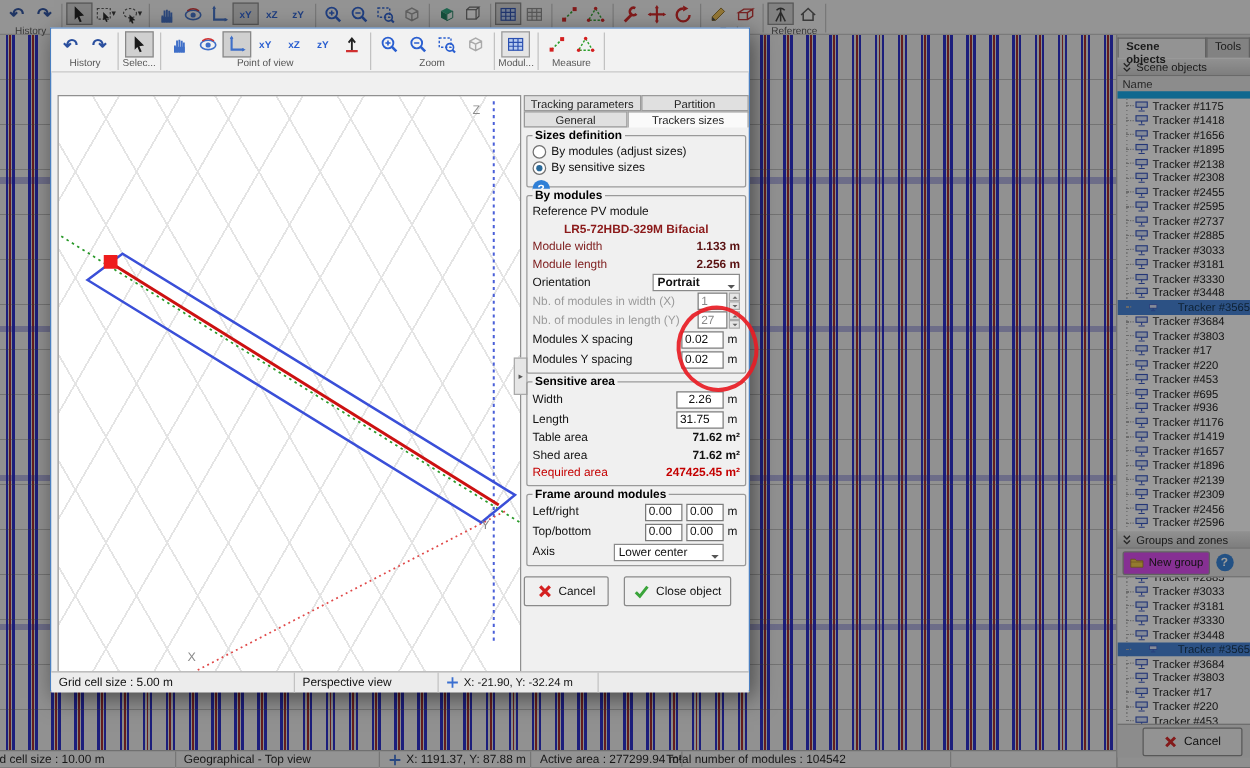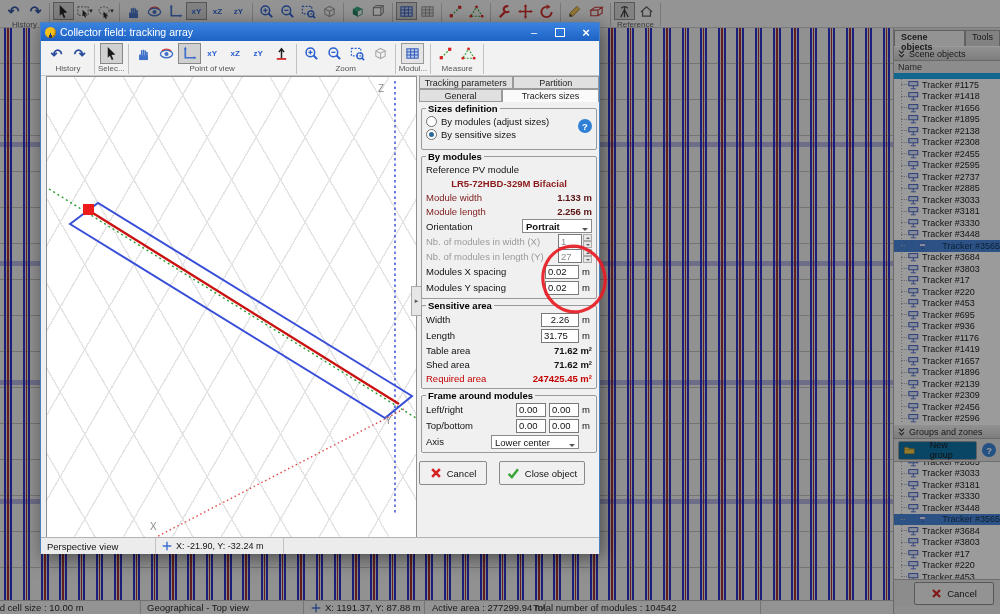--- a/index.html
+++ b/index.html
@@ -46,22 +46,22 @@
   #scenelist{height:345px;}
   #grouplist{height:117px;margin-top:0;}
   #grouplist .trow:first-child{margin-top:-6px;}
   .trow{height:11.5px;display:flex;align-items:center;padding-left:7px;white-space:nowrap;}
   .trow .dash{width:6px;border-top:1px dotted #aaa;margin-right:1px;}
   .trow .tlabel{font-size:9px;color:#111;margin-left:3px;}
   .trow.sel{background:#3e7fd6;gap:13px;}
   .trow.sel .tlabel{color:#0a2a4a;}
   .ngrow{height:22px;background:#e2e2e2;border-bottom:1px solid #b0b0b0;display:flex;
     align-items:center;gap:5px;padding:0 4px;}
-  .ngbtn{height:17px;display:flex;align-items:center;gap:14px;border:1px solid #9a9a9a;
-    background:#0369a1;border-radius:2px;font-size:9px;padding:0 4px;color:#111;}
+  .ngbtn{height:17px;display:flex;align-items:center;gap:3px;border:1px solid #9a9a9a;
+    background:#d946ef;border-radius:2px;font-size:9px;padding:0 4px;color:#111;}
   .helpq{width:14px;height:14px;border-radius:50%;background:#2f7fd6;color:#fff;font-weight:bold;
     font-size:9.5px;display:flex;align-items:center;justify-content:center;}
   .scx{height:26px;border-top:1px solid #b0b0b0;background:#e4e4e4;display:flex;
     align-items:center;justify-content:flex-end;padding-right:6px;}
   .btn{display:flex;align-items:center;justify-content:center;gap:5px;background:#f0f0f0;
     border:1px solid #8a8a8a;border-radius:2px;font-size:9.5px;color:#111;}
   
   #dim{position:absolute;inset:0;background:rgba(18,18,18,0.42);z-index:5;}
   
   #dialog{position:absolute;left:40px;top:22px;width:560px;height:531px;z-index:10;
@@ -714,31 +714,20 @@
     <i class="msep" style="left:140px;"></i>
       <i class="msep" style="left:303px;"></i>
     <i class="msep" style="left:424px;"></i>
       <i class="msep" style="left:545px;"></i>
     <i class="msep" style="left:760px;"></i>
   </div>
 
   <div id="dim"></div>
 
   <div id="dialog">
-    <div class="dtitle">
-      <span class="appicon"></span>
-      <span>Collector field: tracking array</span>
-      <span class="wbtns">
-        <span class="wbtn">–</span>
-        <span class="wbtn">
-            <span class="mx"></span>
-          </span>
-        <span class="wbtn" style="font-weight:bold;font-size:13px;">×</span>
-      </span>
-    </div>
 
     <div class="dtoolbar">
       <div class="dtg">
         <div style="display:flex;">
           <span class="dib">
               <span class="uglyph">↶</span>
             </span>
           <span class="dib">
               <span class="uglyph">↷</span>
             </span>
@@ -881,21 +870,21 @@
         <span class="ptab" style="flex:52;">Tracking parameters</span>
         <span class="ptab" style="flex:48;">Partition</span>
       </div>
       <div class="ptabs">
         <span class="ptab" style="flex:46;">General</span>
         <span class="ptab on" style="flex:54;">Trackers sizes</span>
       </div>
 
       <div class="grp" style="height:32px;">
         <span class="leg">Sizes definition</span>
-        <div style="display:flex;">
+        <div style="display:flex;flex-direction:column;">
           <div style="flex:1;">
             <div class="frow" style="min-height:12px;margin:0;">
               <span class="radio"></span>
               <span>By modules  (adjust sizes)</span>
             </div>
             <div class="frow" style="min-height:12px;margin:1px 0 0 0;">
               <span class="radio on"></span>
               <span>By sensitive sizes</span>
             </div>
           </div>
@@ -1014,20 +1003,21 @@
       </span>
       <span class="btn dbtn" style="width:84px;">
         <svg width="13" height="12" viewBox="0 0 16 14">
             <path d="M2 8 L6 12 L13.5 2.5" stroke="#3aa43a" stroke-width="3" fill="none"></path>
           </svg>
         <span>Close object</span>
       </span>
     </div>
 
     <div class="dstatus">
+      <span class="dscell" style="width:195px;">Grid cell size :  5.00 m</span>
       <span class="dscell" style="width:115px;">Perspective view</span>
       <span class="dscell" style="width:128px;gap:4px;">
         <svg width="10" height="10" viewBox="0 0 14 14">
             <path d="M7 1 V13 M1 7 H13" stroke="#3a6fd0" stroke-width="2"></path>
           </svg>
         <span style="font-size:9px;">X: -21.90, Y: -32.24 m</span>
       </span>
       <span class="dscell" style="flex:1;border-right:none;"></span>
     </div>
   </div>

